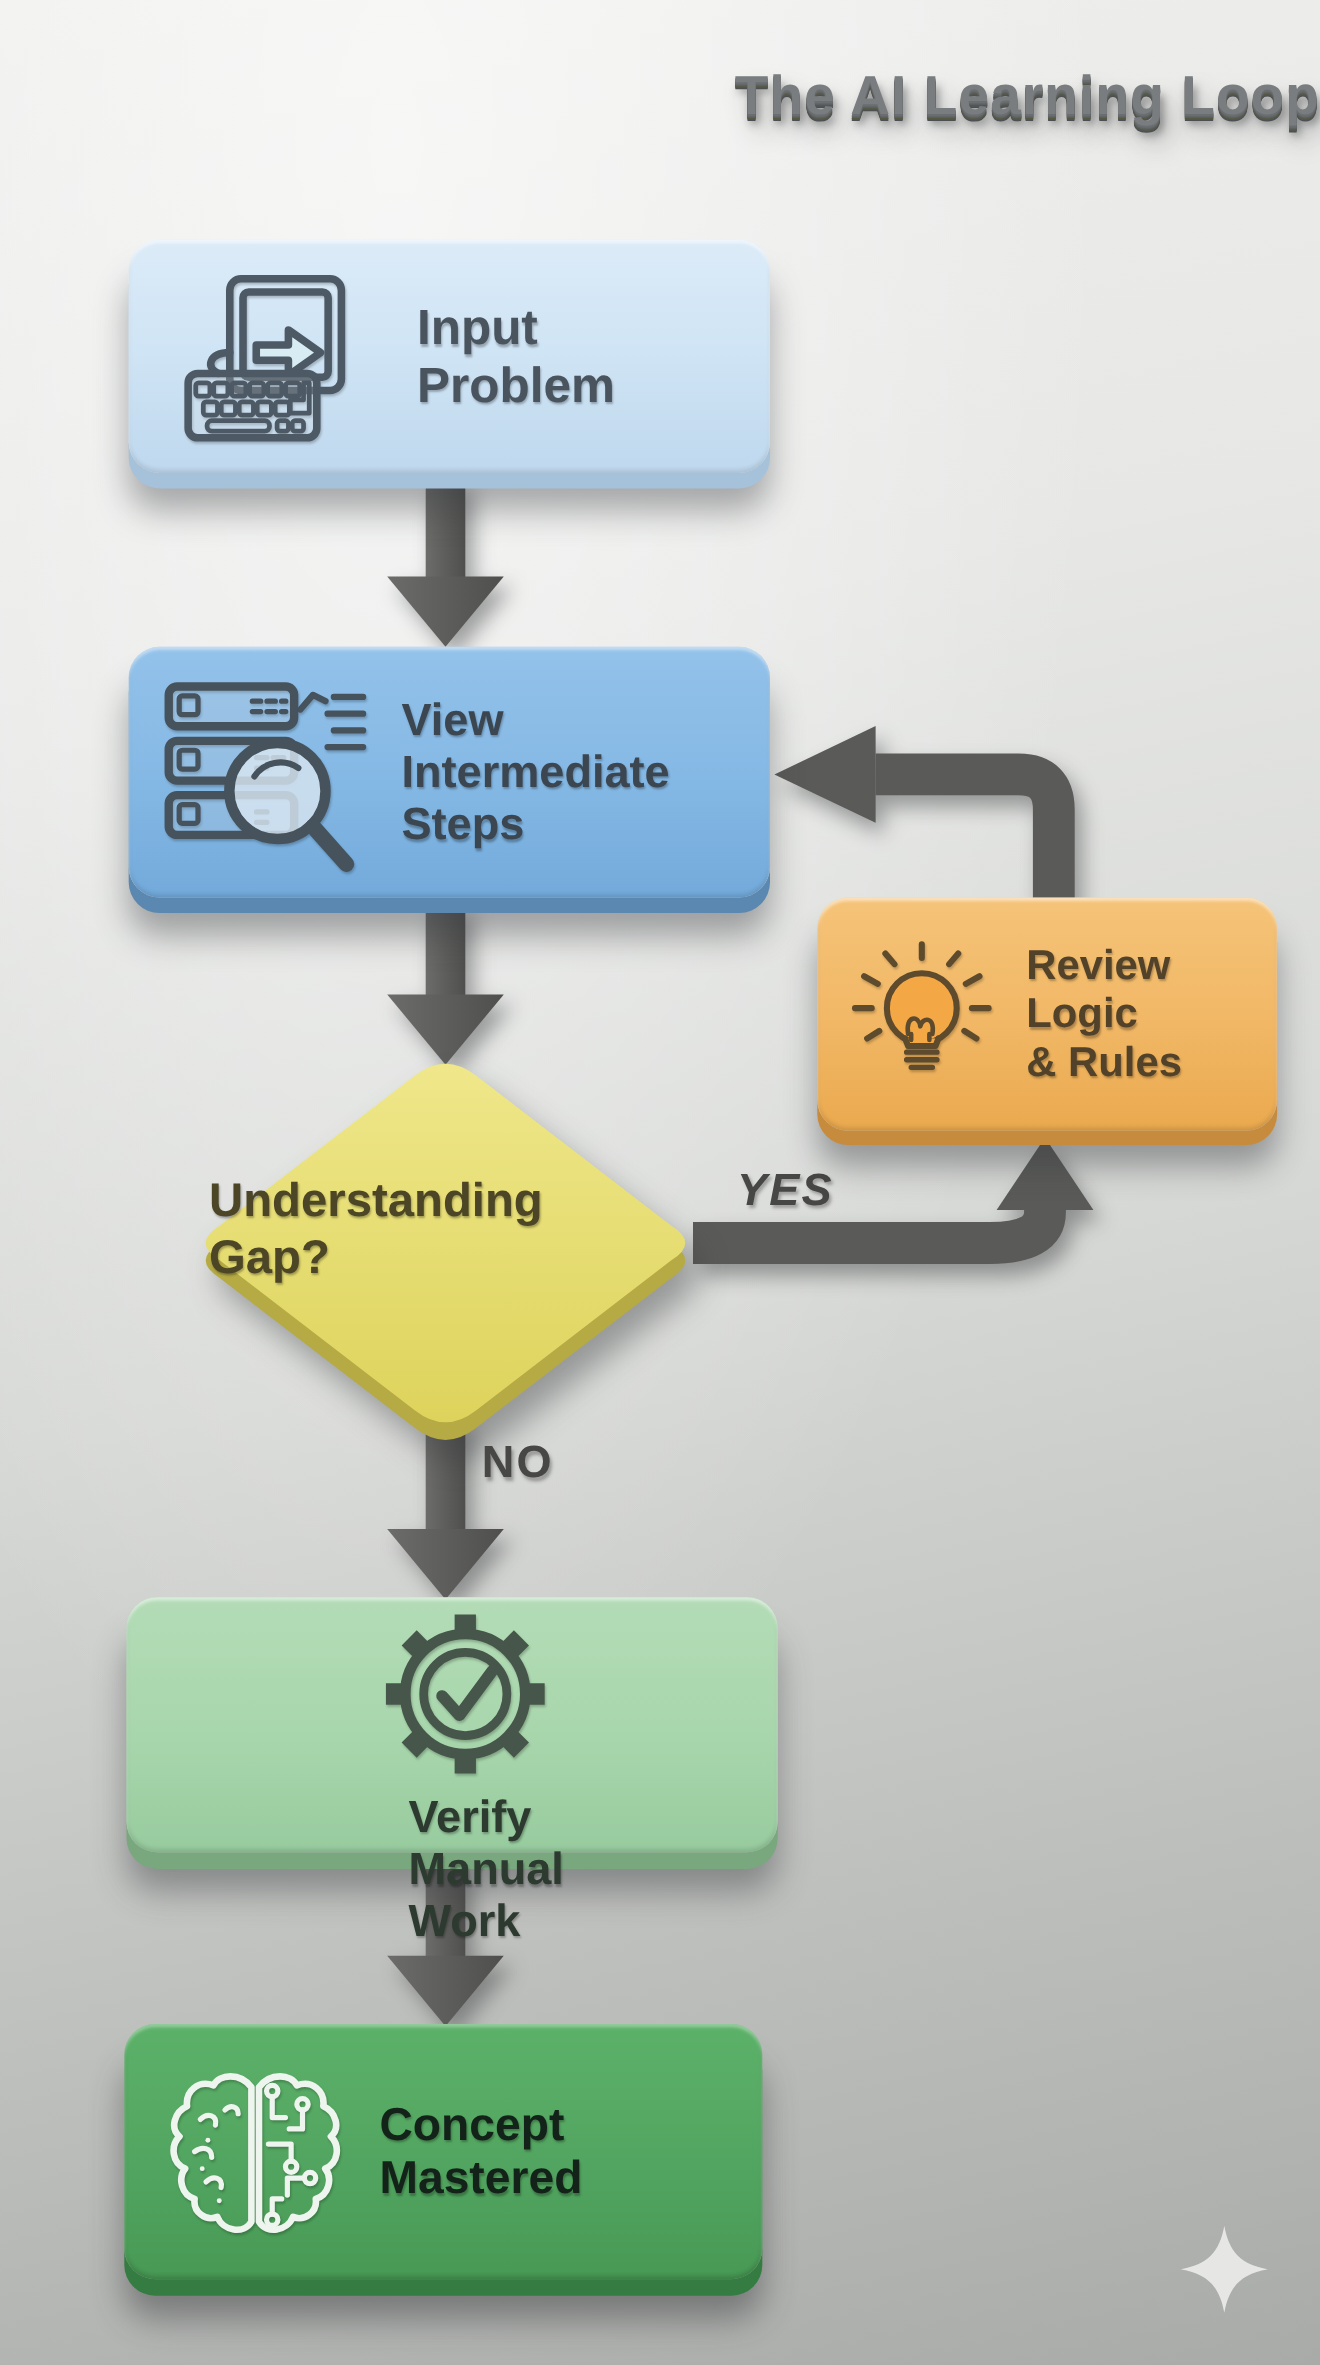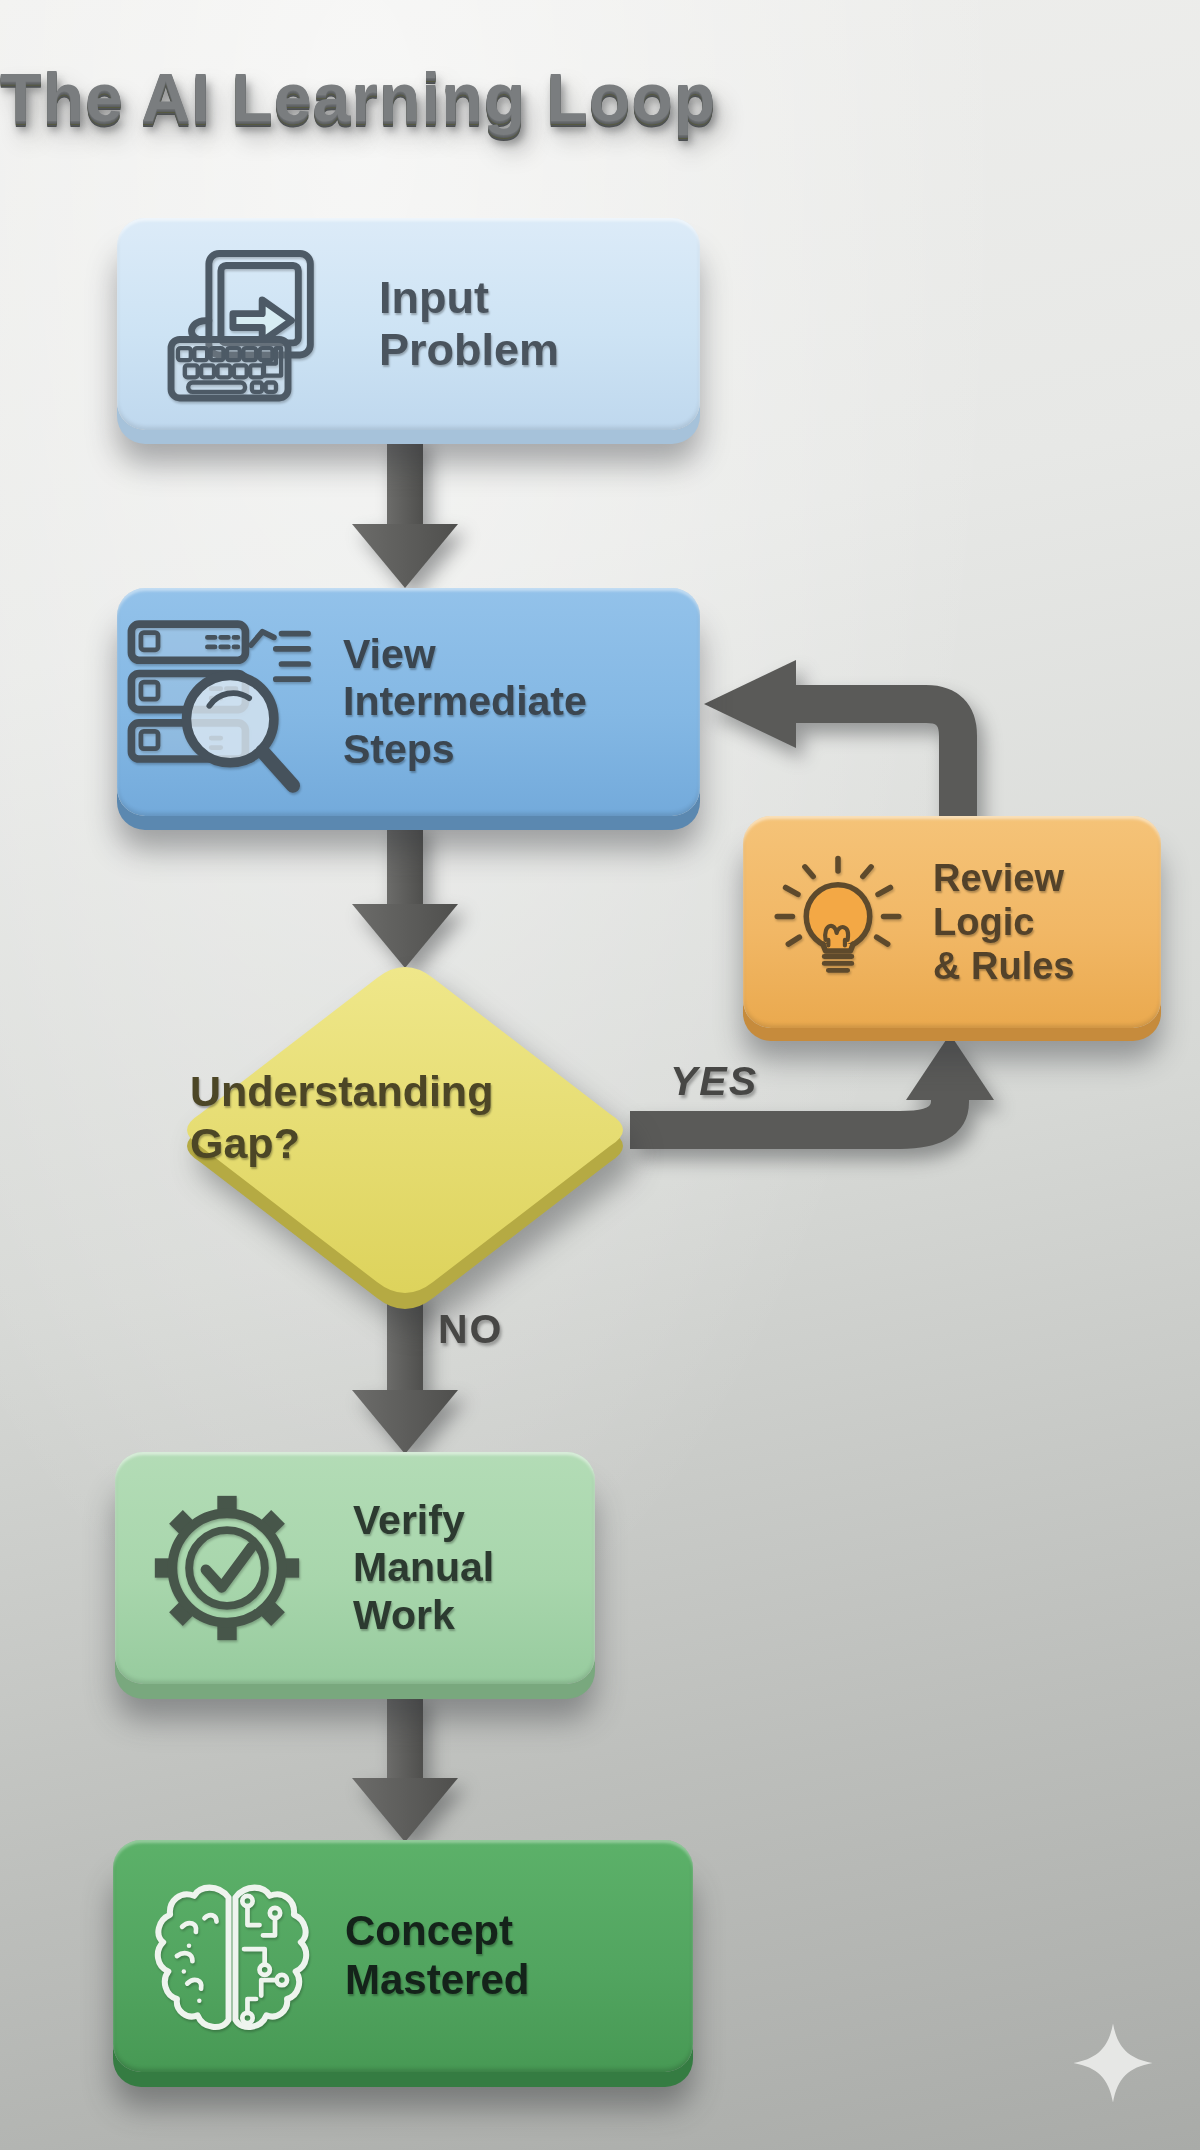--- a/index.html
+++ b/index.html
@@ -4,22 +4,22 @@
 <style>
   html,body{margin:0;padding:0;background:#9fa19e;}
   .canvas{
     position:relative;width:1200px;height:2150px;overflow:hidden;
     font-family:"Liberation Sans",sans-serif;
     background:
       radial-gradient(ellipse at 30% 6%, rgba(255,255,255,.55), rgba(255,255,255,0) 55%),
       linear-gradient(168deg,#efefed 0%,#e7e8e6 28%,#d6d8d5 55%,#bcbebb 80%,#a9aba8 100%);
   }
   .title3d{
-    position:absolute;left:0;top:58px;width:1200px;text-align:left;
-    font-size:68px;font-weight:700;letter-spacing:1px;color:#7a7d7f;
+    position:absolute;left:0;top:58px;width:1200px;text-align:right;
+    font-size:50px;font-weight:700;letter-spacing:1px;color:#7a7d7f;
     text-shadow:
       0 1px 0 #6b6e70,0 2px 0 #636668,0 3px 0 #5c5f61,0 4px 0 #565941,
       0 4px 0 #56595b,0 5px 0 #515456,0 6px 0 #4c4f51,
       3px 9px 8px rgba(45,47,50,.5),8px 16px 22px rgba(45,47,50,.35);
   }
   .node{
     position:absolute;border-radius:28px;display:flex;align-items:center;
     box-sizing:border-box;z-index:2;
   }
   .node .nlabel{
@@ -28,39 +28,40 @@
   }
   .node svg.icon{flex:0 0 auto;filter:drop-shadow(1px 2px 1px rgba(0,0,0,.22));}
   .box-input{
     left:117px;top:218px;width:583px;height:212px;padding-left:42px;
     background:linear-gradient(180deg,#dcebf8 0%,#cde3f4 55%,#bfd8ee 100%);
     box-shadow:inset 0 3px 3px rgba(255,255,255,.55),inset 0 -3px 4px rgba(0,0,0,.10),
       0 14px 0 #a6c2da,0 34px 30px rgba(55,58,62,.40);
   }
   .box-input .nlabel{font-size:45px;color:#4a545e;margin-left:48px;}
   .box-view{
-    left:117px;top:588px;width:583px;height:228px;
+    left:117px;top:588px;width:583px;height:228px;padding-left:22px;
     background:linear-gradient(180deg,#93c2ea 0%,#84b8e4 55%,#73aadb 100%);
     box-shadow:inset 0 3px 3px rgba(255,255,255,.45),inset 0 -3px 4px rgba(0,0,0,.12),
       0 14px 0 #5b88b0,0 34px 30px rgba(55,58,62,.42);
   }
   .box-view .nlabel{font-size:41px;color:#3b4650;margin-left:30px;}
   .box-review{
     left:743px;top:816px;width:418px;height:212px;padding-left:26px;
     background:linear-gradient(180deg,#f5c378 0%,#f1b765 55%,#eaa94e 100%);
     box-shadow:inset 0 3px 3px rgba(255,255,255,.5),inset 0 -3px 4px rgba(0,0,0,.12),
       0 13px 0 #c68b3c,0 32px 28px rgba(55,58,62,.42);
     z-index:3;
   }
   .box-review .nlabel{font-size:38px;color:#53422a;margin-left:26px;}
   .box-verify{
-    left:115px;top:1452px;width:480px;height:232px;padding-left:24px;
+    left:115px;top:1452px;width:592px;height:232px;padding-left:24px;
     background:linear-gradient(180deg,#b3dcb6 0%,#a8d6ac 55%,#97cb9e 100%);
     box-shadow:inset 0 3px 3px rgba(255,255,255,.5),inset 0 -3px 4px rgba(0,0,0,.12),
       0 15px 0 #79a87e,0 36px 30px rgba(55,58,62,.42);
+    flex-direction:column;
   }
   .box-verify .nlabel{font-size:41px;color:#2c3a30;margin-left:38px;}
   .box-concept{
     left:113px;top:1840px;width:580px;height:232px;padding-left:28px;
     background:linear-gradient(180deg,#5cb169 0%,#52a560 55%,#479954 100%);
     box-shadow:inset 0 3px 3px rgba(255,255,255,.35),inset 0 -3px 4px rgba(0,0,0,.16),
       0 15px 0 #357c42,0 36px 30px rgba(50,54,56,.45);
   }
   .box-concept .nlabel{font-size:42px;color:#14231a;margin-left:22px;}
   .diamond-wrap{position:absolute;left:160px;top:952px;z-index:2;}

